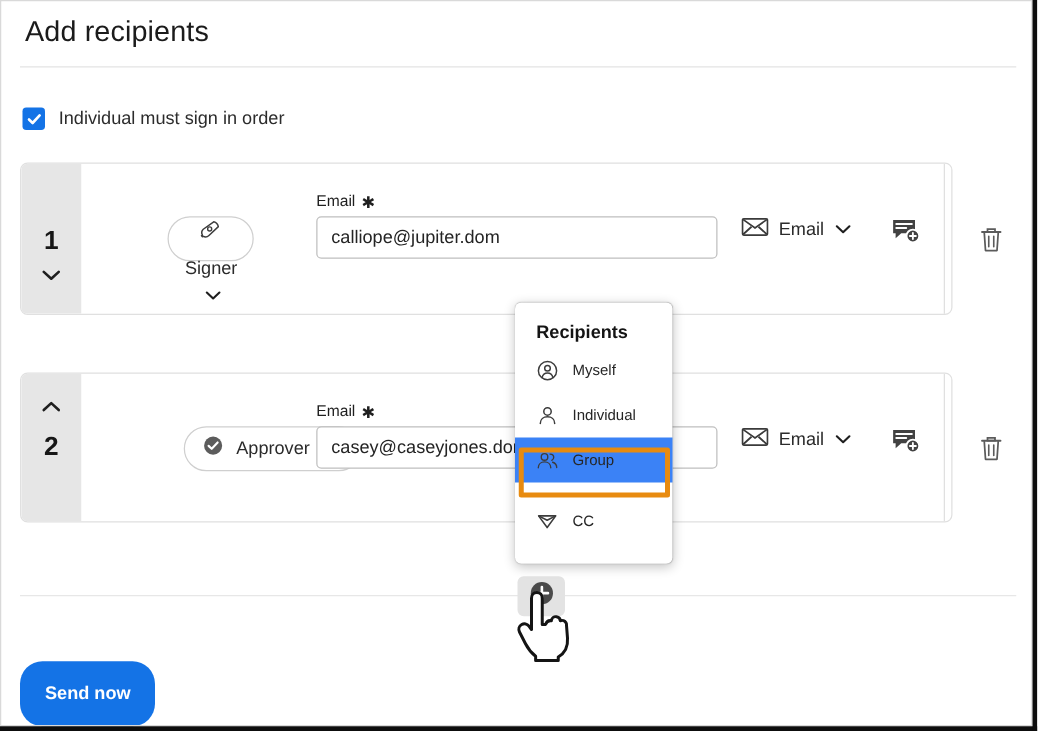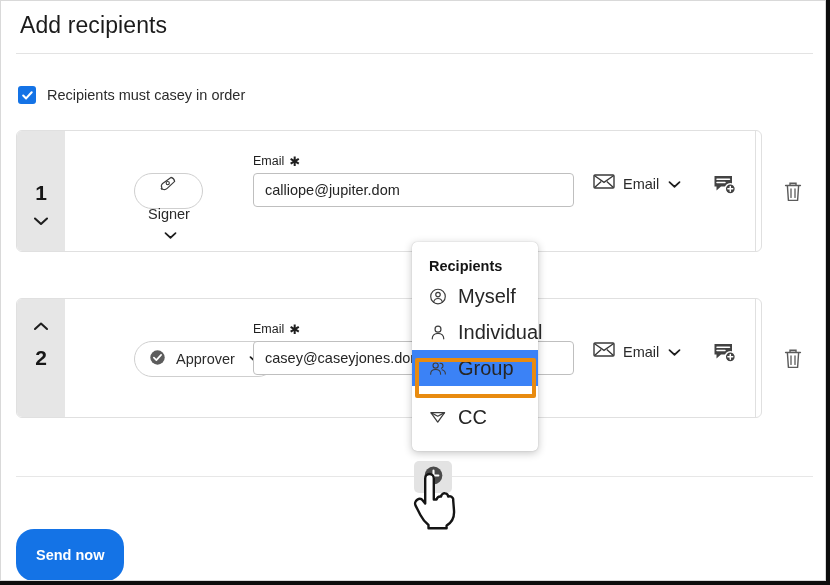--- a/index.html
+++ b/index.html
@@ -217,21 +217,21 @@
     font-weight: 700;
     color: #141414;
     padding: 4px 0 4px 17px;
   }
   .dd-item {
     height: 36px;
     display: flex;
     align-items: center;
     gap: 11px;
     padding-left: 17px;
-    font-size: 20px;
+    font-size: 12px;
     color: #262626;
     cursor: pointer;
     position: relative;
   }
   .dd-item.sel {
     background: #3b82f6;
   }
   .dd-icon { width: 18px; display:flex; align-items:center; justify-content:center; }
 
   .sel-ring {
@@ -318,21 +318,21 @@
 
   <div class="page-title">Add recipients</div>
   <div class="title-rule"></div>
 
   <div class="order-row">
     <span class="cb">
       <svg width="13" height="13" viewBox="0 0 13 13" aria-hidden="true">
         <path d="M2.2 6.6 L5.1 9.4 L10.7 3.3" fill="none" stroke="#ffffff" stroke-width="2.1" stroke-linecap="round" stroke-linejoin="round"></path>
       </svg>
     </span>
-    <span class="order-label">Recipients must casey in order</span>
+    <span class="order-label">Individual must sign in order</span>
   </div>
 
   <div class="rcard" id="row1">
     <div class="rnum">
       <div class="num">1</div>
       <div class="chev">
         <svg width="18" height="11" viewBox="0 0 18 11" aria-hidden="true">
           <path d="M3 2.5 L9 8 L15 2.5" fill="none" stroke="#1f1f1f" stroke-width="2.1" stroke-linecap="round" stroke-linejoin="round"></path>
         </svg>
       </div>
@@ -404,21 +404,21 @@
     <div class="rnum">
       <div class="chev">
         <svg width="18" height="11" viewBox="0 0 18 11" aria-hidden="true">
           <path d="M3 8 L9 2.5 L15 8" fill="none" stroke="#1f1f1f" stroke-width="2.1" stroke-linecap="round" stroke-linejoin="round"></path>
         </svg>
       </div>
       <div class="num">2</div>
     </div>
     <div class="rbody">
 
-      <div class="role-btn" style="left:69px; top:42px;text-align:center;">
+      <div class="role-btn" style="left:82px; top:42px;text-align:center;">
         <span>
           <svg width="19" height="19" viewBox="0 0 20 20" aria-hidden="true">
             <circle cx="10" cy="10" r="7.6" fill="#5c5c5c"></circle>
             <path d="M6.2 10.2 L8.8 12.7 L13.8 7.3" fill="none" stroke="#ffffff" stroke-width="1.8" stroke-linecap="round" stroke-linejoin="round"></path>
           </svg>
         </span>
         <span class="rlabel">Approver</span>
         <span class="caret">
           <svg width="15" height="9" viewBox="0 0 16 10" aria-hidden="true">
             <path d="M2.4 2.3 L8 7.5 L13.6 2.3" fill="none" stroke="#1f1f1f" stroke-width="1.9" stroke-linecap="round" stroke-linejoin="round"></path>

